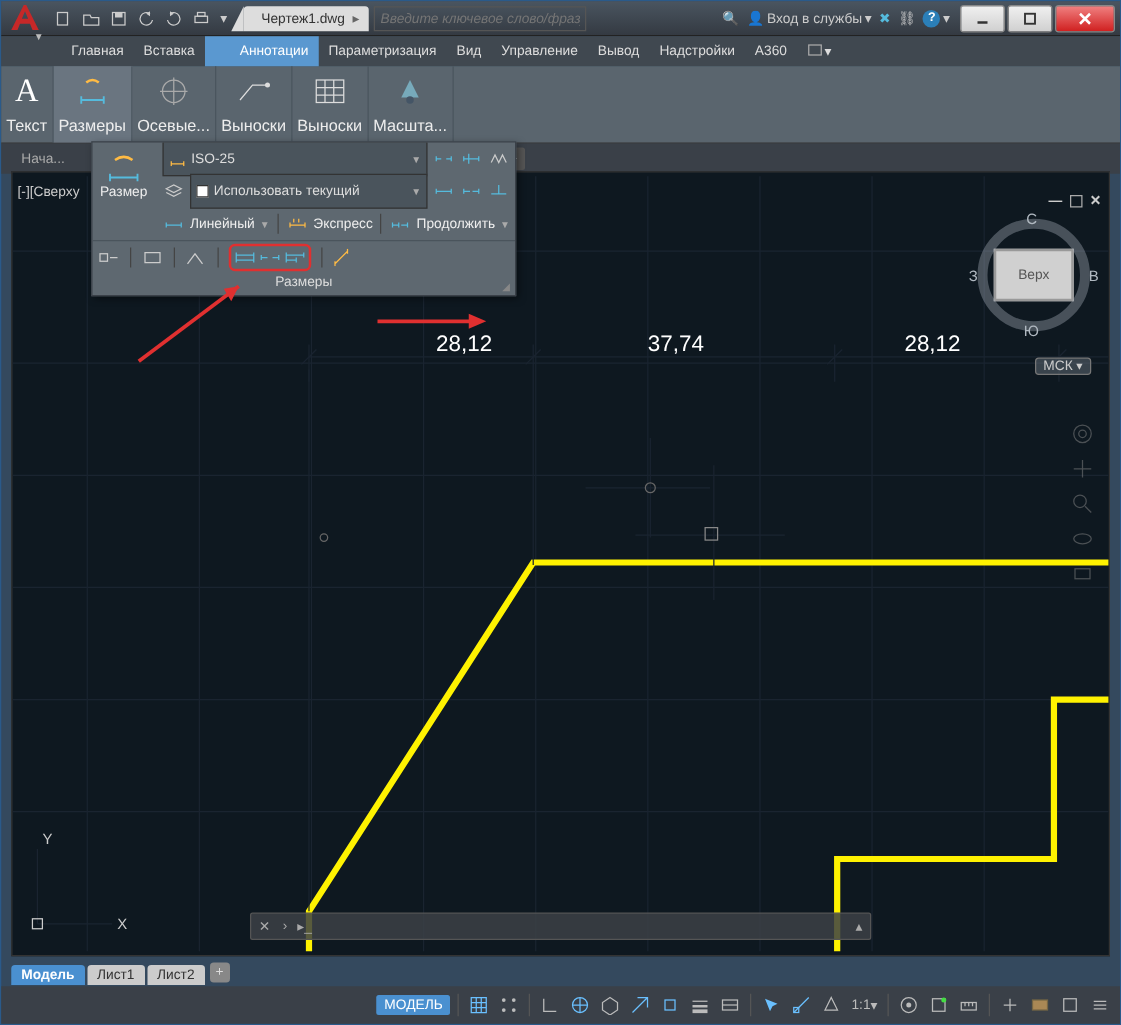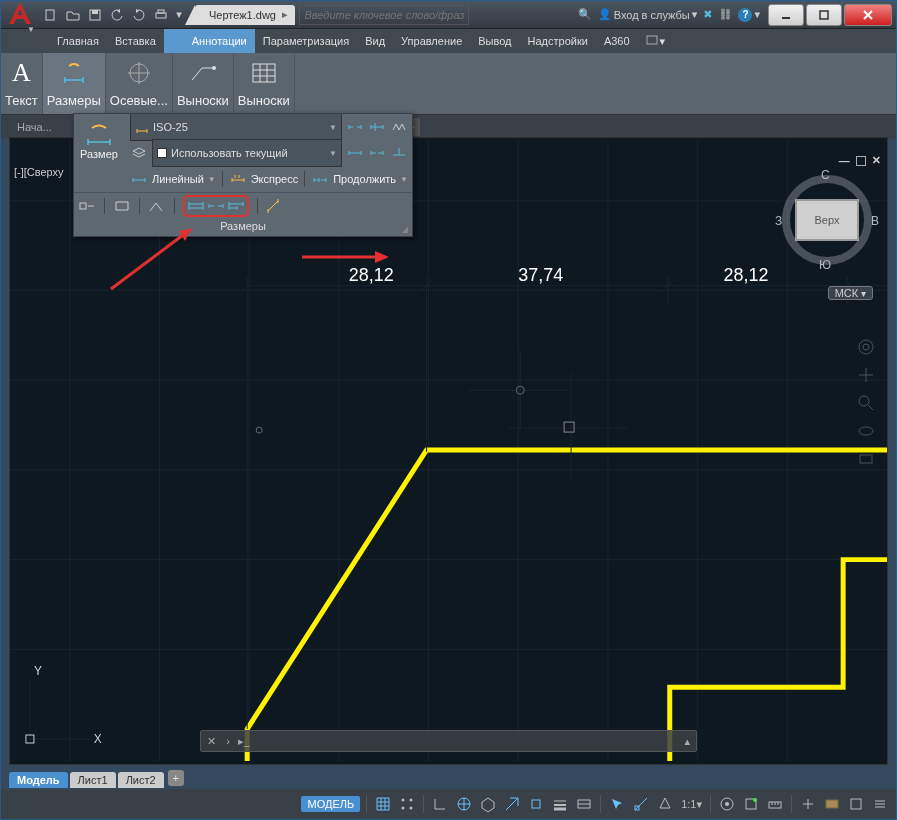--- a/index.html
+++ b/index.html
@@ -57,21 +57,21 @@
 
   
   .grid { position:absolute; inset:0; }
   .grid line { stroke:#1a2430; stroke-width:1; }
   .yellow-line { stroke:#fff200; stroke-width:5; fill:none; }
   .dim-line { stroke:#ddd; stroke-width:1; fill:none; }
   .dim-text { fill:#fff; font-size:18px; }
   .ucs { stroke:#ccc; stroke-width:1; }
   .ucs-label { fill:#ccc; font-size:12px; }
 
-  .vp-label { position:absolute; left:4px; top:28px; color:#ccc; background:transparent; }
+  .vp-label { position:absolute; left:4px; top:10px; color:#ccc; background:transparent; }
   .vp-controls { position:absolute; right:6px; top:16px; display:flex; gap:6px; color:#ccc; align-items:center; }
   .vp-controls .sq { width:10px; height:10px; border:1px solid #aaa; }
 
   .viewcube-area { position:absolute; right:10px; top:32px; width:100px; height:100px; display:flex; align-items:center; justify-content:center; }
   .viewcube { width:64px; height:42px; background:#d0d0d0; border:2px solid #999; display:flex; align-items:center; justify-content:center; color:#555; font-size:10px; }
   .vc-ring { position:absolute; width:90px; height:90px; border:8px solid rgba(180,190,200,0.35); border-radius:50%; }
   .vc-letter { position:absolute; color:#b0b8c0; font-size:12px; }
   .msk-badge { position:absolute; right:14px; top:148px; background:rgba(100,110,120,0.5); border:1px solid #777; border-radius:3px; padding:0 6px; color:#ccc; font-size:10px; }
 
   .nav-bar { position:absolute; right:10px; top:200px; width:22px; display:flex; flex-direction:column; gap:10px; align-items:center; color:#888; }
@@ -253,20 +253,29 @@
       <div class="rb-icon">
           <svg width="30" height="26">
             <rect x="4" y="4" width="22" height="18" fill="none" stroke="#ddd"></rect>
             <line x1="4" y1="10" x2="26" y2="10" stroke="#ddd"></line>
             <line x1="4" y1="16" x2="26" y2="16" stroke="#ddd"></line>
             <line x1="11" y1="4" x2="11" y2="22" stroke="#ddd"></line>
             <line x1="18" y1="4" x2="18" y2="22" stroke="#ddd"></line>
           </svg>
         </div>
       <div class="rb-label">Выноски</div>
+    </div>
+    <div class="ribbon-panel">
+      <div class="rb-icon">
+          <svg width="30" height="26">
+            <path d="M15 4 L22 18 L8 18 Z" fill="#7ab"></path>
+            <circle cx="15" cy="20" r="3" fill="#456"></circle>
+          </svg>
+        </div>
+      <div class="rb-label">Масшта...</div>
     </div>
   </div>
 
   <div class="tab-strip">
     <div class="start-tab"><span>Нача...</span></div>
     <div class="tab-add" style="margin-left:340px">
         <span>+</span>
       </div>
   </div>
 

